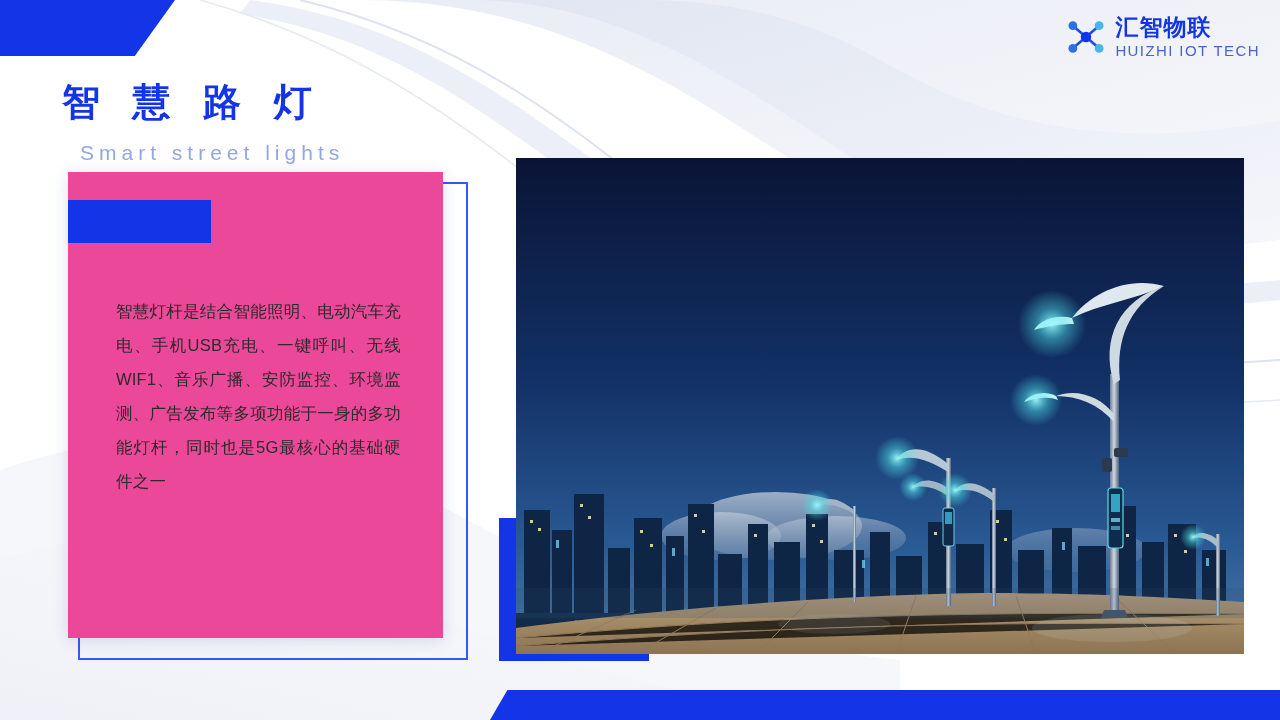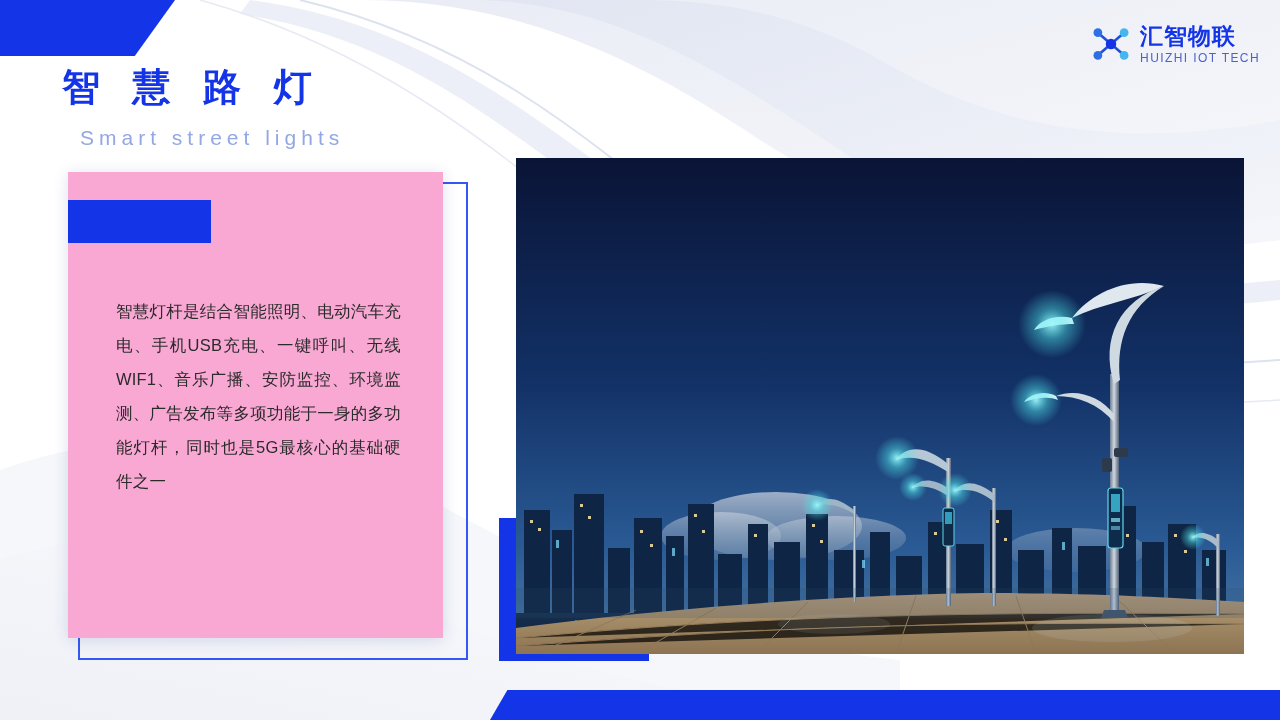--- a/index.html
+++ b/index.html
@@ -93,21 +93,21 @@
     font-size: 21px;
     color: #93a7e2;
     letter-spacing: 5px;
     white-space: nowrap;
   }
 
   
   .logo {
     position: absolute;
     right: 20px;
-    top: 23px;
+    top: 16px;
     display: flex;
     align-items: center;
     gap: 8px;
   }
   .logo-mark {
     width: 42px;
     height: 42px;
     flex: 0 0 auto;
   }
   .logo-text {
@@ -117,35 +117,35 @@
     line-height: 1;
   }
   .logo-cn {
     font-size: 23px;
     font-weight: bold;
     color: #1434e8;
     letter-spacing: 1px;
     white-space: nowrap;
   }
   .logo-en {
-    font-size: 12px;
+    font-size: 15px;
     color: #4a63c9;
     letter-spacing: 1.4px;
     margin-top: 4px;
     white-space: nowrap;
   }
 
   
   .text-card {
     position: absolute;
     left: 68px;
     top: 172px;
     width: 375px;
     height: 466px;
-    background: #f9a8d4;
+    background: #ec4899;
     box-shadow: 0 2px 14px rgba(40, 60, 140, 0.16);
   }
   .card-tab {
     position: absolute;
     left: 0;
     top: 28px;
     width: 143px;
     height: 43px;
     background: #1434e8;
     color: #ffffff;
@@ -172,21 +172,21 @@
     left: 516px;
     top: 158px;
     width: 728px;
     height: 496px;
     overflow: hidden;
     background: #0b1a3a;
   }
   .photo svg { display: block; }
 
   
-  .nosel { user-select: none; }
+  .nosel { user-select: none; margin-top: 15px; }
 </style>
 </head>
 <body>
 
 <div id="slide">
 
   <div class="bg-layer">
     <svg width="1280" height="720" viewBox="0 0 1280 720" xmlns="http://www.w3.org/2000/svg">
       <defs>
         <linearGradient id="gswoosh1" x1="0" y1="0" x2="1" y2="1">

